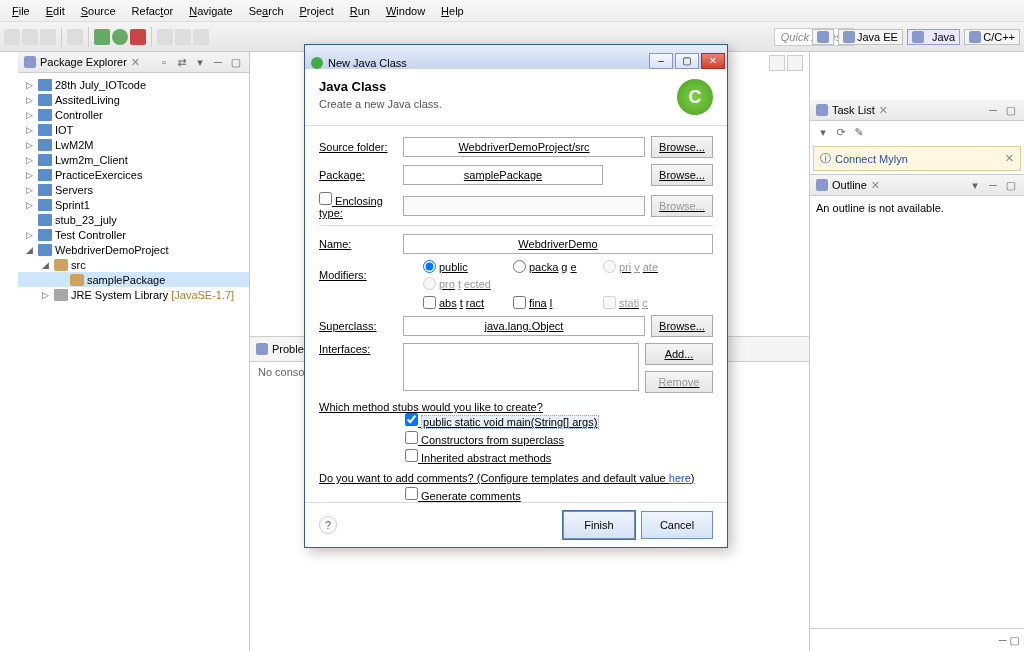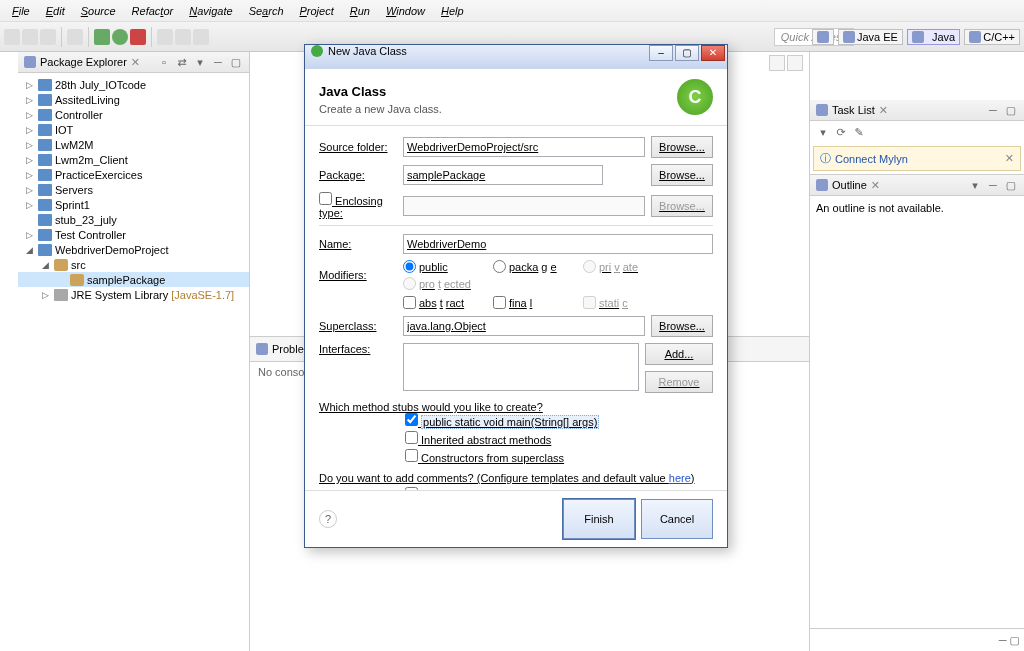--- a/index.html
+++ b/index.html
@@ -1,20 +1,20 @@
 <!DOCTYPE html>
 <html><head>
 <meta charset="utf-8">
 <style>
 * { box-sizing: border-box; margin: 0; padding: 0; font-family: "Segoe UI", Tahoma, sans-serif; font-size: 11px; }
 body { background: #fff; width: 1024px; height: 651px; overflow: hidden; position: relative; }
 
 
 .menubar { display: flex; height: 22px; align-items: center; background: linear-gradient(#f7f7f7,#eee); border-bottom: 1px solid #ddd; padding: 0 4px; }
-.menubar span { padding: 2px 8px; cursor: default; font-style: italic; }
+.menubar span { padding: 2px 8px; cursor: default; }
 .menubar span u { text-decoration: underline; }
 
 
 .toolbar { height: 30px; background: linear-gradient(#f4f4f4,#e6e6e6); border-bottom: 1px solid #c8c8c8; display: flex; align-items: center; padding: 0 4px; gap: 2px; position: relative; }
 .tbtn { width: 16px; height: 16px; background: #ddd; border-radius: 2px; display: inline-block; }
 .tsep { width: 1px; height: 20px; background: #ccc; margin: 0 3px; }
 .quick-access { position: absolute; right: 170px; background: #fff; border: 1px solid #ccc; padding: 2px 6px; color: #888; font-style: italic; }
 .perspective-bar { position: absolute; right: 4px; display: flex; gap: 4px; align-items: center; }
 .persp { border: 1px solid #c0c0c0; padding: 1px 4px; background: #f5f5f5; display: flex; align-items: center; gap: 2px; }
 .persp.active { background: #e8e8ff; border-color: #9999dd; gap: 8px; }
@@ -49,57 +49,57 @@
 
 .right-col { width: 215px; border-left: 1px solid #ccc; display: flex; flex-direction: column; }
 .task-pane { border-bottom: 1px solid #ccc; margin-top: 48px; }
 .pane-inner { padding: 4px 6px; display: flex; gap: 4px; flex-wrap: wrap; }
 .connect-mylyn { background: #fff7e0; border: 1px solid #e0d0a0; padding: 4px 6px; display: flex; align-items: center; gap: 4px; margin: 3px; }
 .connect-mylyn a { color: #2255aa; text-decoration: none; }
 .outline-pane { flex: 1; }
 
 
 .dialog { position: absolute; top: 44px; left: 304px; width: 424px; height: 504px; background: #fff; border: 1px solid #3a5a8a; box-shadow: 4px 4px 12px rgba(0,0,0,0.25); display: flex; flex-direction: column; }
-.titlebar { height: 24px; background: linear-gradient(#e8eefc,#c6d4ee); display: flex; align-items: flex-start; justify-content: space-between; padding: 0 2px 0 6px; }
+.titlebar { height: 24px; background: linear-gradient(#e8eefc,#c6d4ee); display: flex; align-items: flex-end; justify-content: space-between; padding: 0 2px 0 6px; }
 .titlebar-left { display: flex; align-items: center; gap: 5px; }
 .winbtns { display: flex; gap: 2px; }
 .winbtn { width: 24px; height: 16px; border: 1px solid #8898b8; background: linear-gradient(#f5f8ff,#d8e2f2); text-align: center; line-height: 14px; font-size: 10px; cursor: default; }
 .winbtn.close { background: linear-gradient(#f08070,#d04030); color: #fff; border-color: #a03020; }
-.dlg-header { padding: 10px 14px; display: flex; justify-content: space-between; align-items: flex-end; border-bottom: 1px solid #ddd; }
+.dlg-header { padding: 10px 14px; display: flex; justify-content: space-between; align-items: flex-start; border-bottom: 1px solid #ddd; }
 .dlg-header h2 { font-size: 13px; font-weight: bold; }
 .dlg-header .sub { color: #555; margin-top: 4px; }
 .c-icon { width: 36px; height: 36px; background: radial-gradient(circle,#7fd047,#4ba022); border-radius: 50%; display: flex; align-items: center; justify-content: center; color: #fff; font-weight: bold; font-size: 18px; }
 
 .dlg-body { flex: 1; padding: 10px 14px; overflow: auto; text-decoration: underline; }
 .form-row { display: flex; align-items: center; margin-bottom: 6px; gap: 6px; }
 .form-row label { width: 78px; }
 .form-row label u { text-decoration: underline; }
-.form-row input[type=text] { flex: 1; border: 1px solid #abadb3; padding: 2px 3px; height: 20px; }
+.form-row input[type=text] { flex: 1; border: 1px solid #abadb3; padding: 2px 3px; height: 20px; text-align: center; }
 .form-row input.narrow { flex: 0 0 200px; }
 .form-row .rbtn { width: 62px; height: 22px; border: 1px solid #aaa; background: linear-gradient(#f5f5f5,#e5e5e5); }
 .form-row .rbtn:disabled { color: #999; }
 .hr { border-top: 1px solid #ddd; margin: 6px 0 8px; }
-.mod-row { display: flex; align-items: center; gap: 6px; }
+.mod-row { display: flex; align-items: center; gap: 26px; }
 .mod-row label { display: flex; align-items: center; gap: 3px; }
 .mod-opts { flex: 1; display: flex; flex-wrap: wrap; gap: 4px 12px; }
 .mod-opts .disabled { color: #999; }
 .interfaces-box { height: 48px; border: 1px solid #abadb3; }
 .iface-btns { display: flex; flex-direction: column; gap: 6px; width: 68px; }
 .iface-btns button { height: 22px; border: 1px solid #aaa; background: linear-gradient(#f5f5f5,#e5e5e5); }
 .iface-btns button:disabled { color: #999; }
 .stubs { margin-top: 8px; }
 .stubs .q { }
 .stubs label { display: block; margin-left: 86px; margin-bottom: 3px; }
 .stubs .boxed { background: #e8f0fb; border: 1px dotted #88aadd; padding: 0 1px; }
 a.link { color: #2255cc; text-decoration: underline; }
 
 .dlg-footer { border-top: 1px solid #ddd; padding: 8px 14px; display: flex; justify-content: space-between; align-items: center; }
 .dlg-footer .help { width: 18px; height: 18px; border: 1px solid #ccc; border-radius: 50%; text-align: center; line-height: 16px; color: #666; }
 .dlg-footer .actions { display: flex; gap: 6px; }
-.dlg-footer button { width: 72px; height: 40px; border: 1px solid #6f8fc0; background: linear-gradient(#f0f5fd,#d5e2f5); }
+.dlg-footer button { width: 72px; height: 28px; border: 1px solid #6f8fc0; background: linear-gradient(#f0f5fd,#d5e2f5); }
 .dlg-footer button.default { box-shadow: 0 0 0 1px #4a6fa5; }
 </style>
 </head>
 <body>
 
 <div class="menubar">
   <span><u>F</u>ile</span>
   <span><u>E</u>dit</span>
   <span><u>S</u>ource</span>
   <span>Refac<u>t</u>or</span>
@@ -377,22 +377,22 @@
       <div class="interfaces-box" style="flex:1"></div>
       <div class="iface-btns">
         <button><u>A</u>dd...</button>
         <button disabled="">Remove</button>
       </div>
     </div>
 
     <div class="stubs">
       <div class="q">Which method stubs would you like to create?</div>
       <label><input type="checkbox" checked="" style=""> <span class="boxed">public static void main(String[] args)</span></label>
+      <label><input type="checkbox" style=""> <span>Constructors from superclass</span></label>
       <label><input type="checkbox" style=""> <span>Inherited abstract methods</span></label>
-      <label><input type="checkbox" style=""> <span>Constructors from superclass</span></label>
     </div>
 
     <div style="margin-top:8px">
       <span><span>Do you want to add comments? (Configure templates and default value </span><a href="#" class="link">here</a>)</span>
       <label style="display:block;margin-left:86px;margin-top:3px"><input type="checkbox" style=""> <span>Generate comments</span></label>
     </div>
   </div>
 
   <div class="dlg-footer">
     <div class="help">?</div>

